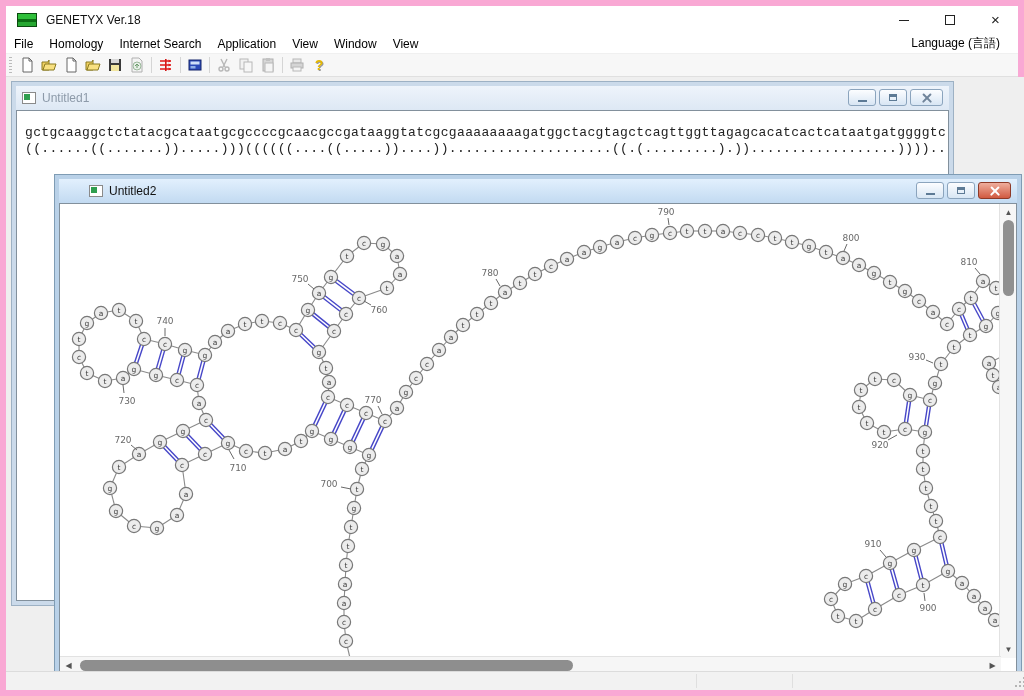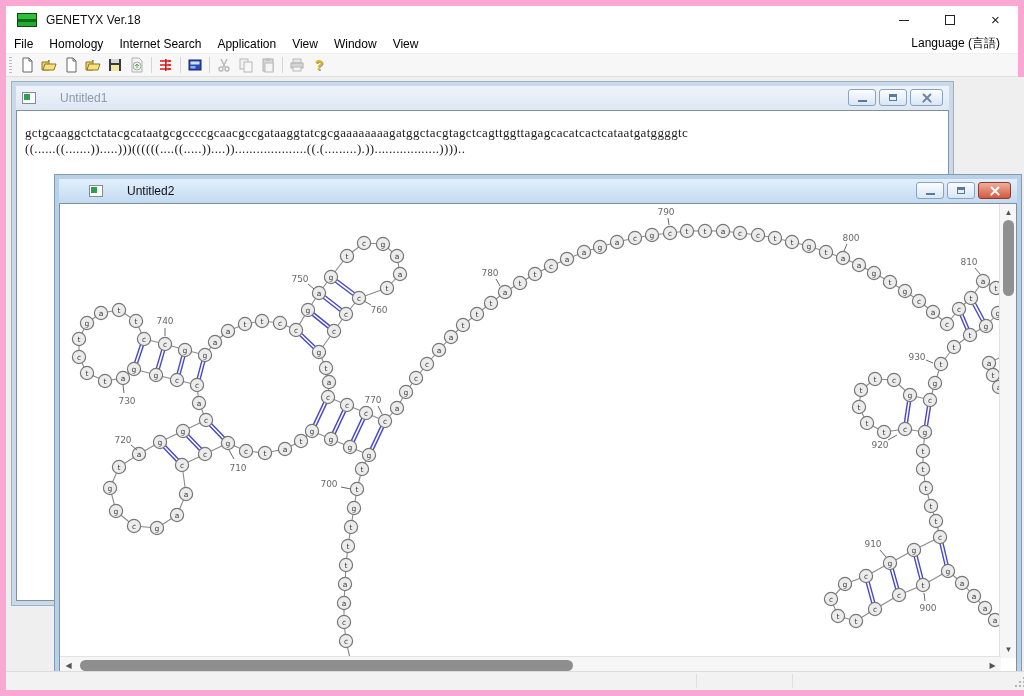--- a/index.html
+++ b/index.html
@@ -42,21 +42,21 @@
 
   
   .cwin { position:absolute; border:1px solid #7f9cb4; }
   #win1 { left:5px; top:4px; width:943px; height:525px; background:#cbdaea;
     padding:4px; border-color:#9db1c4; }
   #win2 { left:48px; top:97px; width:968px; height:506px; background:#b9d1e8;
     padding:4px; box-shadow: inset 0 -3px 0 #4b8ea0; }
   .ctitle { height:24px; display:flex; align-items:center; position:relative; }
   #win1 .ctitle { background:linear-gradient(#eef4fb,#dde8f4); }
   #win2 .ctitle { background:linear-gradient(#e2f0fd,#c2daf1);padding-left:24px; }
-  .ctitle-text { font-size:12px; margin-left:24px; }
+  .ctitle-text { font-size:12px; margin-left:6px; }
   #win1 .ctitle-text { color:#8d9aa9; }
   #win2 .ctitle-text { color:#111; }
   .doc-ico { width:14px; height:12px; margin-left:6px; background:#fff;
     border:1px solid #8a8a8a; position:relative; }
   .doc-ico::before { content:""; position:absolute; left:1px; top:1px; width:6px; height:6px;
     background:#2e9e4f; }
   .cbtns { position:absolute; right:6px; top:3px; display:flex; }
   .cbtn { width:28px; height:17px; border:1px solid #8ba4bd; border-radius:3px;
     background:linear-gradient(#fcfdff,#d8e6f4); margin-left:3px; display:flex;
     align-items:center; justify-content:center; position:relative; }
@@ -68,21 +68,21 @@
   .cg-x::before,.cg-x::after { content:""; position:absolute; left:-1px; top:4px;
     width:12px; height:2.4px; background:#fff; border-radius:1px; }
   .cg-x::before { transform:rotate(45deg);} .cg-x::after { transform:rotate(-45deg);}
   #win1 .cg-x::before,#win1 .cg-x::after { background:#70849a; }
 
   .cbody { position:relative; background:#fff; border:1px solid #82909c; overflow:hidden; }
   #win1 .cbody { height:491px; }
   #win2 .cbody { height:471px; }
 
   
-  #seq-pane { padding:14px 0 0 8px; font-family:Liberation Serif, serif;
+  #seq-pane { padding:14px 0 0 8px; font-family:Liberation Mono, monospace;
     font-size:13px; line-height:16px; color:#222; letter-spacing:0.35px; white-space:nowrap; }
 
   
   #struct-svg { position:absolute; left:0; top:0; }
   svg text { font-family:"DejaVu Sans",sans-serif; }
 
   
   .vscroll { position:absolute; right:0; top:0; width:17px; height:454px; background:#f6f6f6;
     border-left:1px solid #e2e2e2; }
   .hscroll { position:absolute; left:0; bottom:0; height:17px; width:941px; background:#f6f6f6;

